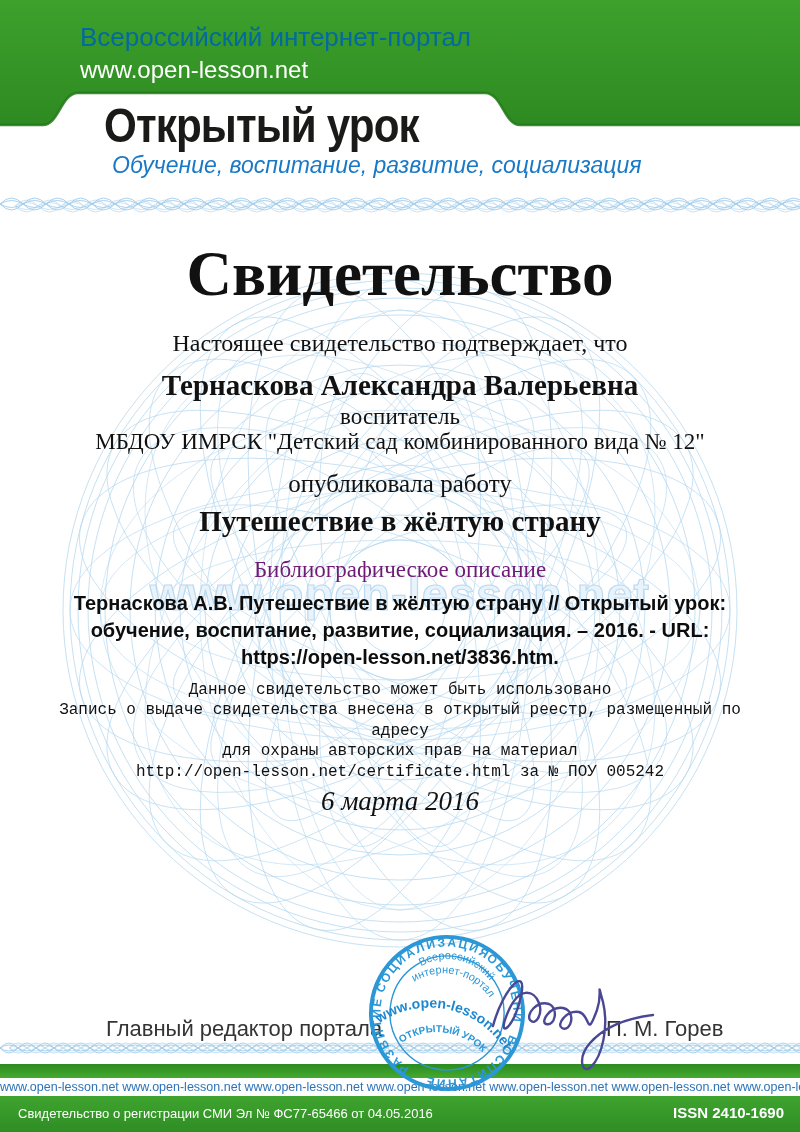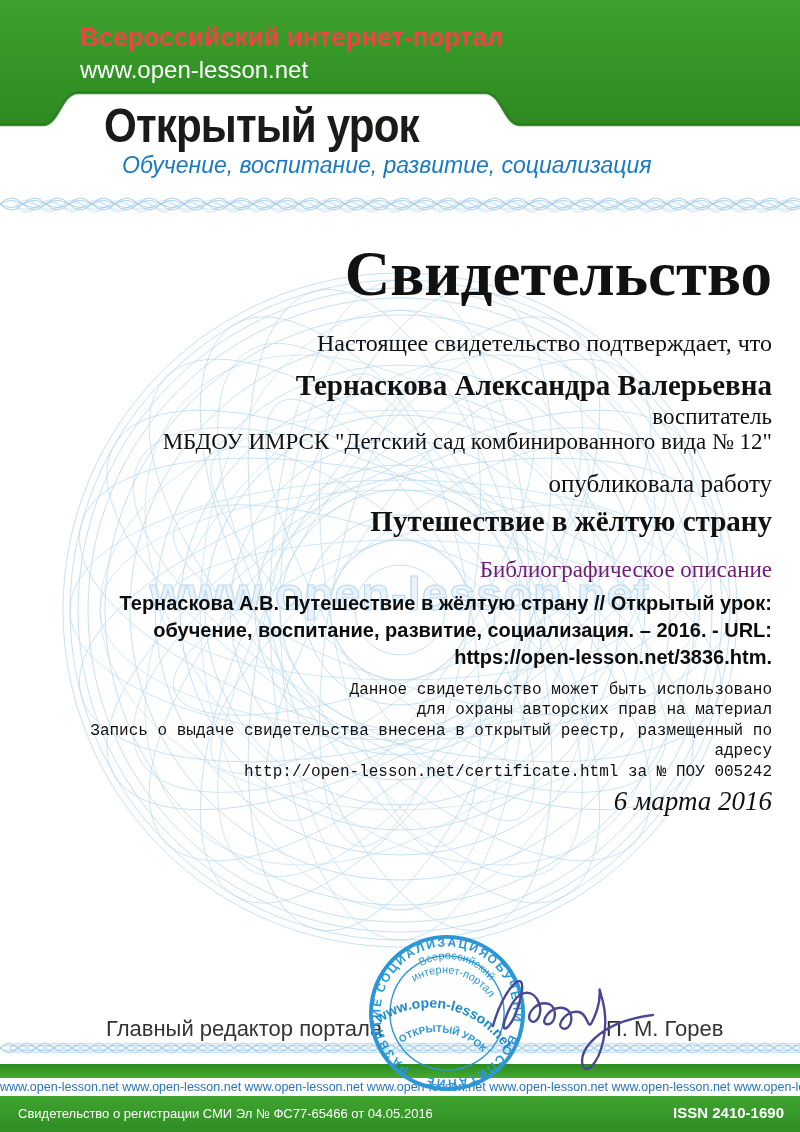--- a/index.html
+++ b/index.html
@@ -2,35 +2,35 @@
 <html><head>
 <meta charset="utf-8">
 <style>
   html,body{margin:0;padding:0;background:#fff;}
   .page{position:relative;width:800px;height:1132px;background:#ffffff;overflow:hidden;
         font-family:"Liberation Sans",sans-serif;}
   .abs{position:absolute;}
 
   
   .header-svg{position:absolute;left:0;top:0;z-index:1;}
-  .portal-line{position:absolute;left:80px;top:22px;color:#ef4444;font-size:26px;font-weight:bold;z-index:2;}
+  .portal-line{position:absolute;left:80px;top:22px;color:#0369a1;font-size:26px;font-weight:normal;z-index:2;}
   .portal-url{position:absolute;left:80px;top:56px;color:#fff;font-size:24px;z-index:2;}
   .site-title{position:absolute;left:104px;top:97px;color:#1a1a18;font-size:49px;font-weight:bold;
               transform:scaleX(.86);transform-origin:left center;letter-spacing:-1px;z-index:2;}
-  .site-subtitle{position:absolute;left:122px;top:152px;color:#1a79c6;font-size:23px;font-style:italic;z-index:2;}
+  .site-subtitle{position:absolute;left:112px;top:152px;color:#1a79c6;font-size:23px;font-style:italic;z-index:2;}
 
   
   .deco{z-index:0;pointer-events:none;}
   .watermark{position:absolute;left:0;top:566px;width:800px;text-align:center;
              font-size:47px;font-weight:bold;letter-spacing:1px;color:#e9f3fb;
              -webkit-text-stroke:1.2px #bcd9ef;z-index:0;}
   .lattice{position:absolute;left:0;top:1036px;width:800px;height:24px;z-index:0;}
 
   
-  .ctext{position:absolute;left:52px;width:720px;text-align:right;color:#111;
+  .ctext{position:absolute;left:40px;width:720px;text-align:center;color:#111;
          font-family:"Liberation Serif","DejaVu Serif",serif;z-index:2;}
   .cert-title{top:238px;font-size:63px;font-weight:bold;}
   .confirm-line{top:330px;font-size:24px;}
   .recipient-name{top:369px;font-size:29px;font-weight:bold;}
   .recipient-role{top:404px;font-size:23px;}
   .recipient-org{top:429px;font-size:23px;}
   .published-line{top:470px;font-size:25px;}
   .work-title{top:505px;font-size:29px;font-weight:bold;}
   .bib-heading{top:557px;font-size:23px;color:#701a75;}
   .bib-citation{top:590px;font-size:20px;font-weight:bold;line-height:1.35;
@@ -170,22 +170,22 @@
   <div class="ctext confirm-line">Настоящее свидетельство подтверждает, что</div>
   <div class="ctext recipient-name">Тернаскова Александра Валерьевна</div>
   <div class="ctext recipient-role">воспитатель</div>
   <div class="ctext recipient-org">МБДОУ ИМРСК "Детский сад комбинированного вида № 12"</div>
   <div class="ctext published-line">опубликовала работу</div>
   <div class="ctext work-title">Путешествие в жёлтую страну</div>
   <div class="ctext bib-heading">Библиографическое описание</div>
   <div class="ctext bib-citation">Тернаскова А.В. Путешествие в жёлтую страну // Открытый урок: обучение, воспитание, развитие, социализация. – 2016. - URL: https://open-lesson.net/3836.htm.</div>
   <div class="ctext usage-block">
     <div>Данное свидетельство может быть использовано</div>
+    <div>Запись о выдаче свидетельства внесена в открытый реестр, размещенный по адресу</div>
     <div>для охраны авторских прав на материал</div>
-    <div>Запись о выдаче свидетельства внесена в открытый реестр, размещенный по адресу</div>
     <div>http://open-lesson.net/certificate.html за № ПОУ 005242</div>
   </div>
   <div class="ctext cert-date">6 марта 2016</div>
 
   <div class="editor-label">Главный редактор портала</div>
   <div class="editor-name">П. М. Горев</div>
 
   <svg class="stamp" width="210" height="210" viewBox="-105 -105 210 210">
     <g fill="none" stroke="#2b97d6">
       <circle r="76" stroke-width="4"></circle>

